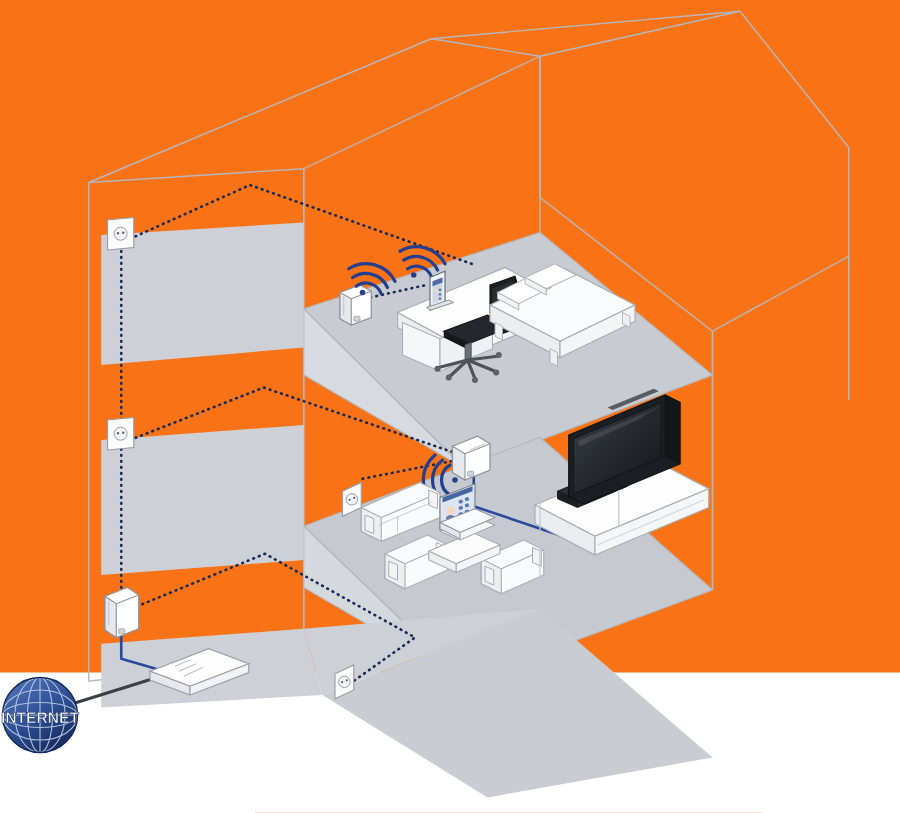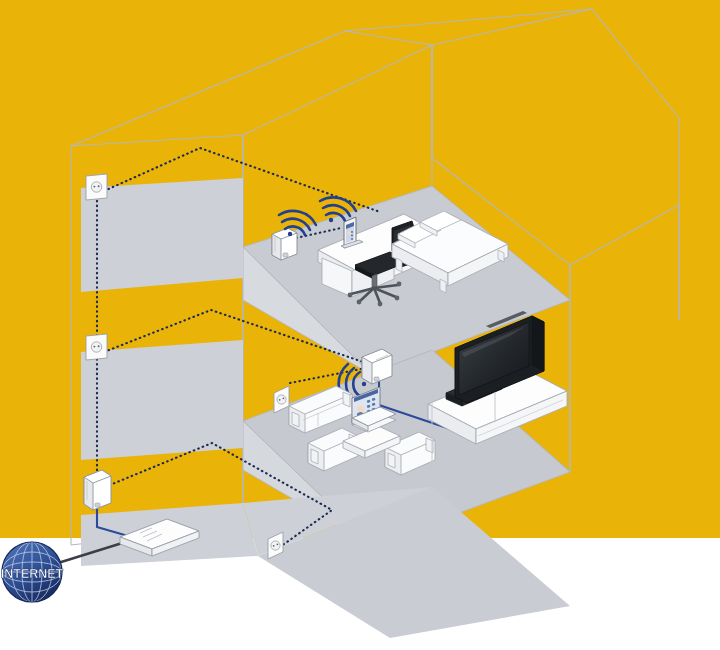--- a/index.html
+++ b/index.html
@@ -7,21 +7,21 @@
     margin: 0; padding: 0;
     width: 720px; height: 650px;
     background: #ffffff;
     font-family: "Liberation Sans", sans-serif;
     overflow: hidden;
   }
   #stage {
     position: relative;
     width: 720px;
     height: 538px;
-    background: #eab308;
+    background: #f97316;
   }
   #stage svg { display: block; }
   .label-hidden { position: absolute; width: 1px; height: 1px; overflow: hidden; clip: rect(0 0 0 0); white-space: nowrap; }
 </style>
 </head>
 <body>
 
 <div id="stage">
 
   <span class="label-hidden">Powerline home network diagram</span>

